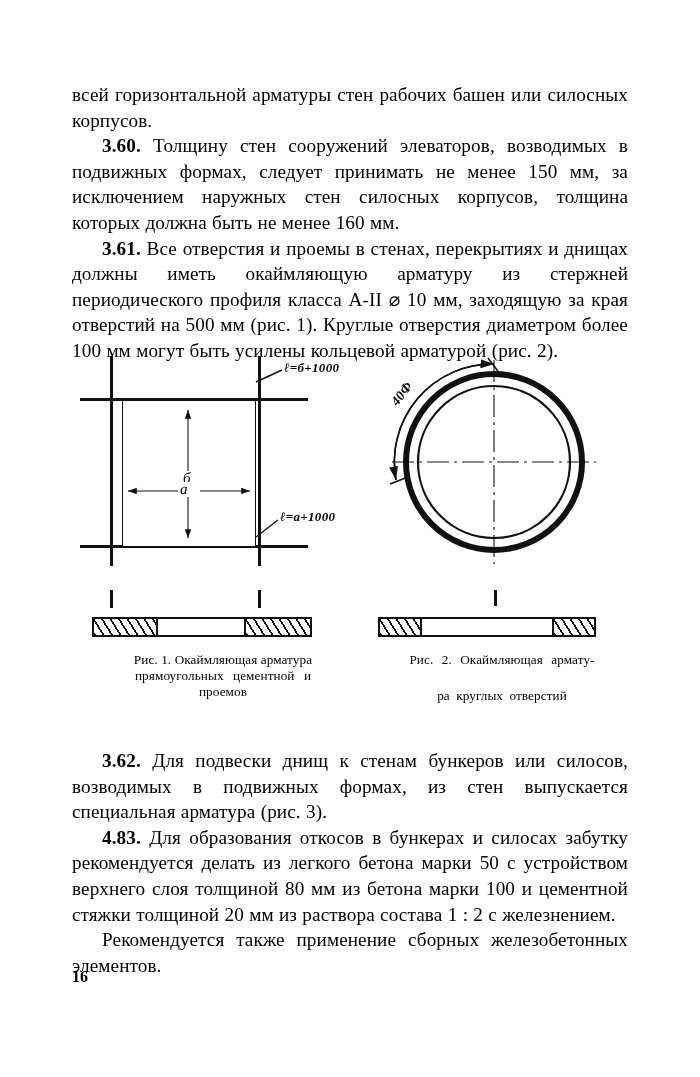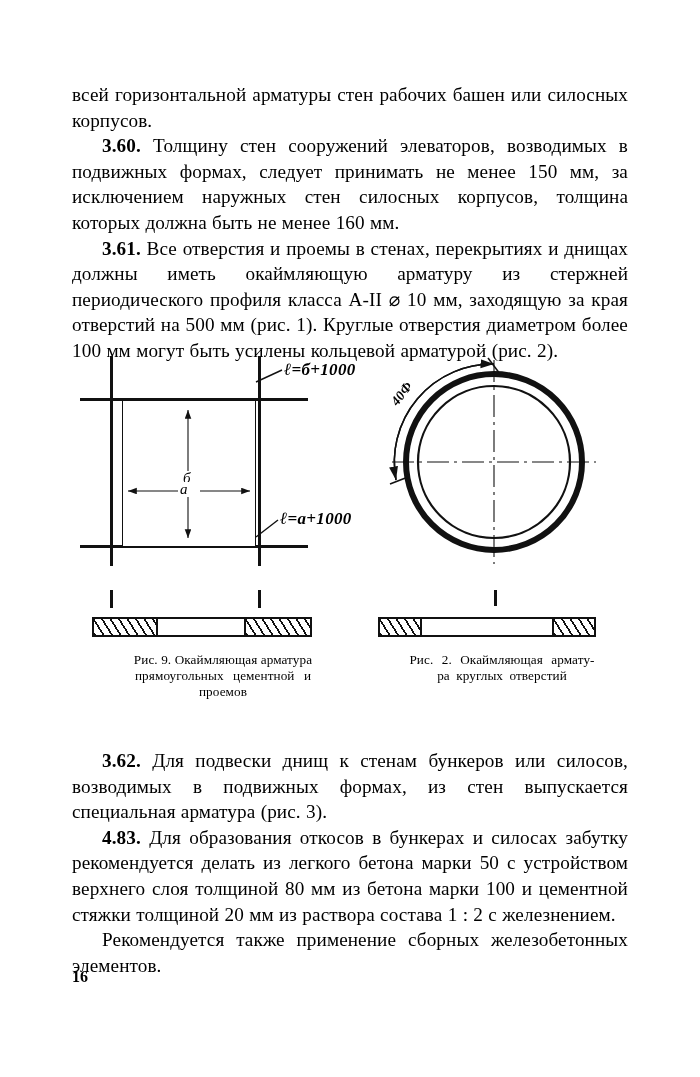--- a/index.html
+++ b/index.html
@@ -71,21 +71,21 @@
     font-size: 13.2px;
     line-height: 16px;
     text-align: center;
     letter-spacing: 0.1px;
   }
   .caption .cap-line1 { display: block; }
   .caption .cap-line2 { display: block; word-spacing: 6px; }
   .caption .cap-line3 { display: block; }
 
   .caption.right .cap-line1 { word-spacing: 5px; text-align: center; }
-  .caption.right .cap-line2 { word-spacing: 3px; }
+  .caption.right .cap-line2 { word-spacing: 3px; margin-top: 20px; }
 
   
   .bar {
     position: absolute;
     background: #111;
   }
   .bar-v { width: 3px; }
   .bar-h { height: 3px; }
 
   .opening {
@@ -99,21 +99,21 @@
     font-style: italic;
     font-size: 15px;
     font-family: "Liberation Serif", serif;
     background: #fff;
     padding: 0 2px;
     line-height: 1;
   }
 
   .ann {
     position: absolute;
-    font-size: 17px;
+    font-size: 13px;
     font-style: italic;
     font-weight: bold;
     white-space: nowrap;
     font-family: "Liberation Serif", serif;
     letter-spacing: 0.3px;
   }
 
   
   .section-strip {
     position: absolute;
@@ -221,21 +221,21 @@
         <div class="section-strip" style="left: 14px; top: 265px; width: 220px; height: 20px;">
           <div class="hatch" style="left: 0px;   width: 62px;"></div>
           <div class="hatch-sep" style="left: 62px;"></div>
           <div class="hatch" style="left: 152px; width: 64px;"></div>
           <div class="hatch-sep" style="left: 150px;"></div>
         </div>
 
       </div>
 
       <div class="caption">
-        <span class="cap-line1">Рис. 9. Окаймляющая арматура</span>
+        <span class="cap-line1">Рис. 1. Окаймляющая арматура</span>
         <span class="cap-line2">прямоугольных цементной и</span>
         <span class="cap-line3">проемов</span>
       </div>
     </div>
 
     <div class="fig fig-right">
       <div class="fig-draw">
 
         <svg style="position:absolute; left:0; top:0; width:268px; height:300px;">
           <defs>

